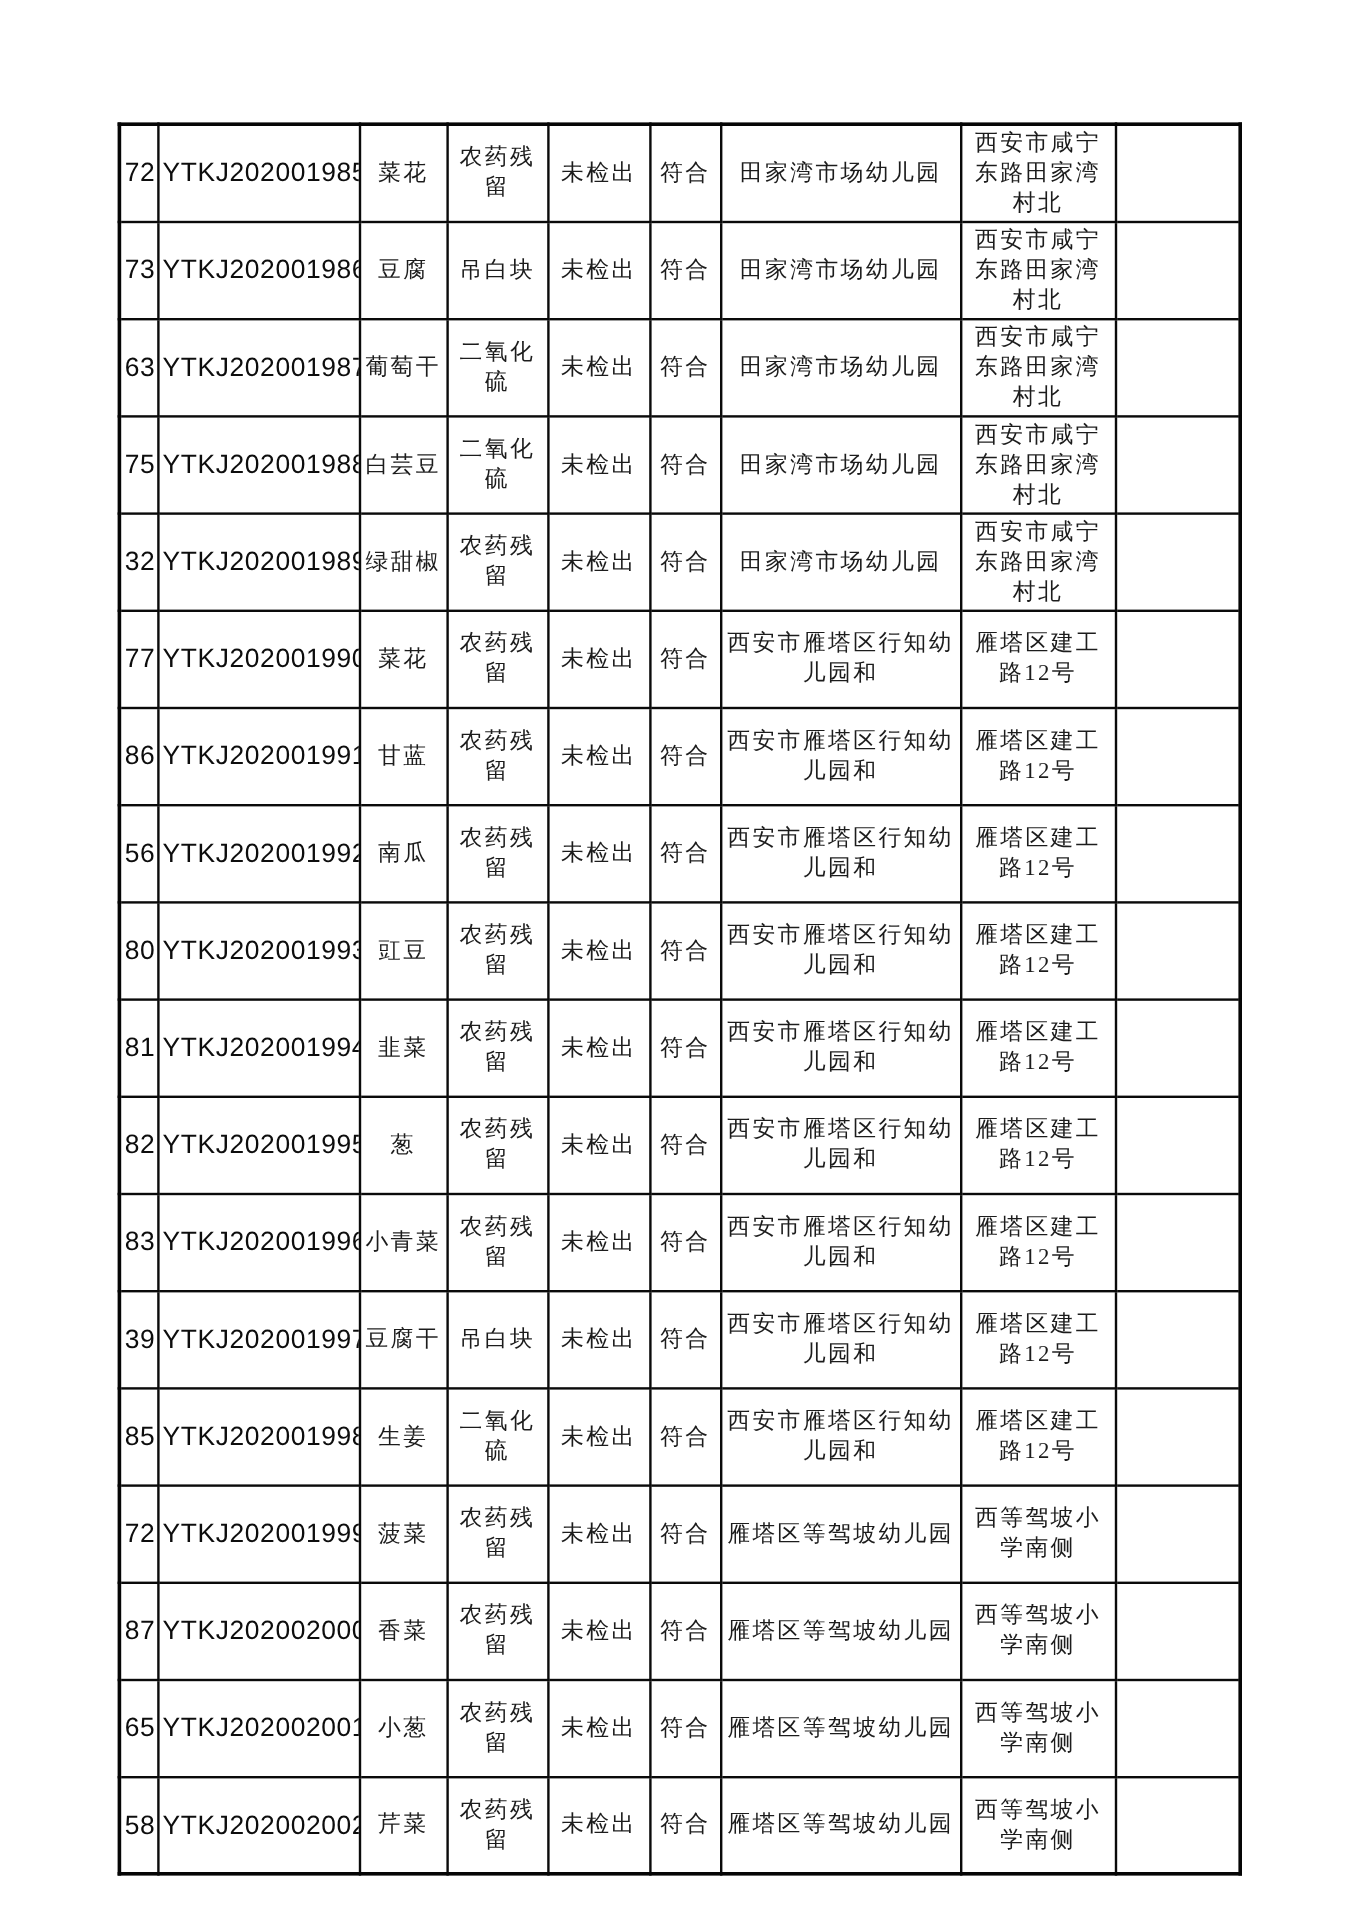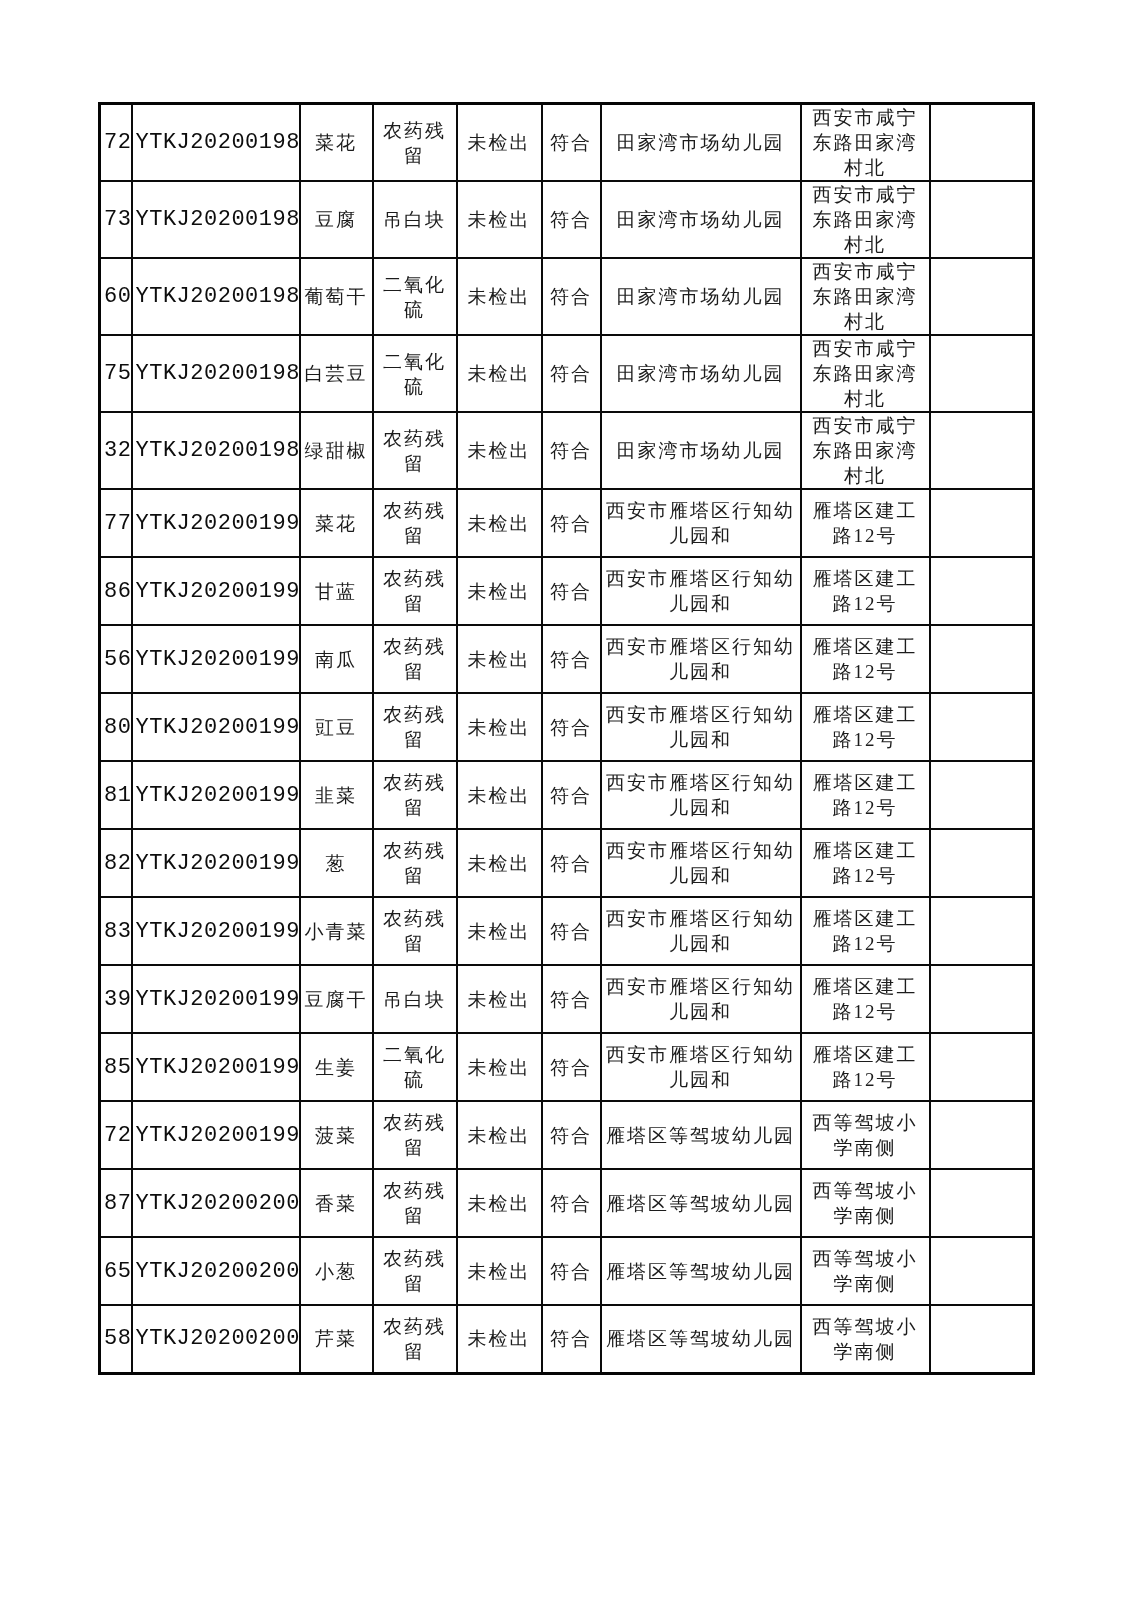--- a/index.html
+++ b/index.html
@@ -26,25 +26,25 @@
     background: #ffffff;
   }
   table.results td {
     border: 2px solid #0a0a0a;
     text-align: center;
     vertical-align: middle;
     padding: 0 3px;
     overflow: hidden;
   }
   table.results tr {
-    height: 68px;
+    height: 81px;
   }
   
   .lat {
-    font-family: Liberation Mono, monospace;
+    font-family: Liberation Sans, sans-serif;
     font-size: 22px;
     color: #0d0d0d;
     letter-spacing: 0.5px;
     white-space: nowrap;
   }
   
   .cjk {
     font-family: "Liberation Serif", serif;
     font-size: 19px;
     color: #1c1c1c;
@@ -91,21 +91,21 @@
     <td class="cjk">吊白块</td>
     <td class="cjk">未检出</td>
     <td class="cjk">符合</td>
     <td class="cjk">田家湾市场幼儿园</td>
     <td class="cjk">西安市咸宁
 东路田家湾
 村北</td>
     <td class="cjk"></td>
   </tr>
         <tr>
-    <td class="lat">60</td>
+    <td class="lat">63</td>
     <td class="lat">YTKJ202001987</td>
     <td class="cjk">葡萄干</td>
     <td class="cjk">二氧化
 硫</td>
     <td class="cjk">未检出</td>
     <td class="cjk">符合</td>
     <td class="cjk">田家湾市场幼儿园</td>
     <td class="cjk">西安市咸宁
 东路田家湾
 村北</td>

